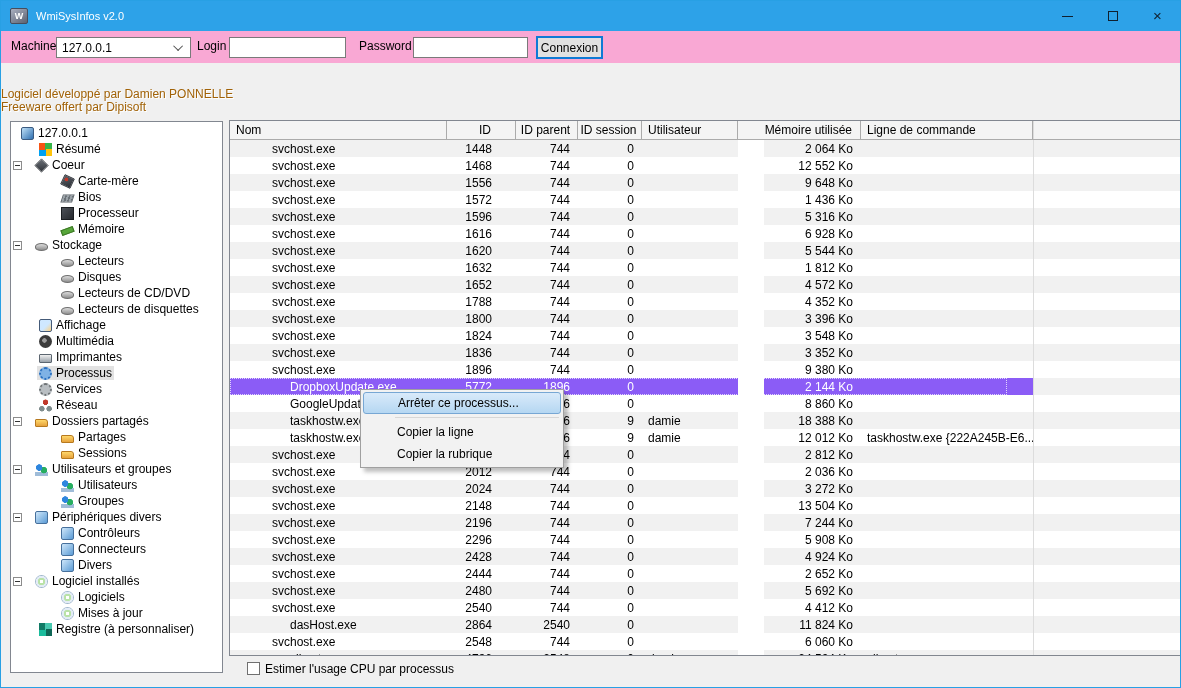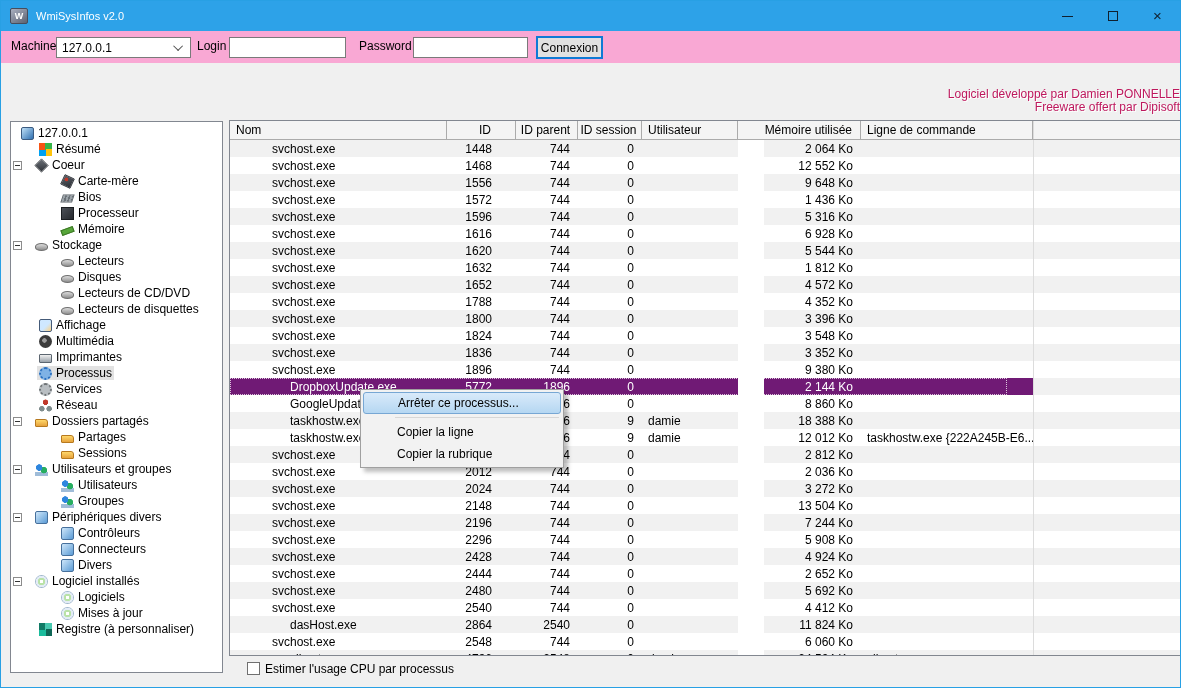--- a/index.html
+++ b/index.html
@@ -32,22 +32,22 @@
   #machine-combo { position:absolute; left:55px; top:6px; width:135px; height:21px; background:#fff;
                    border:1px solid #7a7a7a; display:flex; align-items:center; padding-left:5px; }
   #machine-combo .chev { margin-left:auto; margin-right:7px; width:7px; height:7px;
                          border-left:1px solid #505050; border-bottom:1px solid #505050;
                          transform:rotate(-45deg) translateY(-2px); }
   #connect-btn { position:absolute; left:535px; top:5px; width:67px; height:23px;
                  background:#e1e1e1; border:2px solid #0f7ad5; font-size:12px;
                  font-family:"Liberation Sans",sans-serif; }
 
   
-  #watermark { position:absolute; top:87px; left:0; right:0; text-align:right;
-               color:#be185d; text-shadow:1px 1px 0 #ffffff; line-height:13px; }
+  #watermark { position:absolute; top:87px; left:0; right:0; text-align:left;
+               color:#a16207; text-shadow:1px 1px 0 #ffffff; line-height:13px; }
 
   
   #tree { position:absolute; left:9px; top:120px; width:213px; height:552px;
           background:#fff; border:1px solid #828790; padding-top:3px; overflow:hidden; }
   .tree-row { height:16px; display:flex; align-items:center; white-space:nowrap; }
   .tree-row .node { display:flex; align-items:center; gap:4px; padding:0 2px; }
   .tree-row.selected .node { background:#e2e2e2; }
   .lvl0 { padding-left:8px; } .lvl1 { padding-left:26px; } .lvl2 { padding-left:48px; }
   .lvl1.expandable { padding-left:2px; }
   .expander { width:9px; height:9px; border:1px solid #8c8c8c; background:#fff;
@@ -86,21 +86,21 @@
   .row { display:flex; height:17px; align-items:center; position:relative; }
   .row.stripe .cell { background:#f1f1f1; }
   .cell { height:17px; display:flex; align-items:center; overflow:hidden; white-space:nowrap; flex:none; }
   .c0 { width:217px; } .c1 { width:69px; justify-content:flex-end; padding-right:24px; }
   .c2 { width:62px; justify-content:flex-end; padding-right:8px; }
   .c3 { width:64px; justify-content:flex-end; padding-right:8px; }
   .c4 { width:96px; padding-left:6px; } .c5 { width:97px; justify-content:flex-end; padding-right:8px;margin-left:26px; }
   .c6 { width:172px; padding-left:6px; } .c7 { flex:1 1 auto; border-left:1px solid #dcdcdc; }
   .h1,.h5 { justify-content:flex-end; } .h2,.h3 { justify-content:center; }
   .h7 { border-right:none; flex:1 1 auto; }
-  .row.selected .cell:not(.c7) { background:#701a75; color:#fff; }
+  .row.selected .cell:not(.c7) { background:#8b5cf6; color:#fff; }
   .row.selected .focus-rect { position:absolute; left:0; top:0; width:777px; height:17px;
                               border:1px dotted rgba(255,255,255,.75); pointer-events:none; }
 
   
   #vscroll { position:absolute; right:0; top:0; bottom:0; width:17px; background:#f0f0f0;
              display:flex; flex-direction:column; }
   .scroll-btn { height:17px; display:flex; align-items:center; justify-content:center; flex:none; }
   .chev-up { width:7px; height:7px; border-left:1px solid #505050; border-top:1px solid #505050;
              transform:rotate(45deg) translate(1px,1px); }
   .chev-down { width:7px; height:7px; border-right:1px solid #505050; border-bottom:1px solid #505050;

